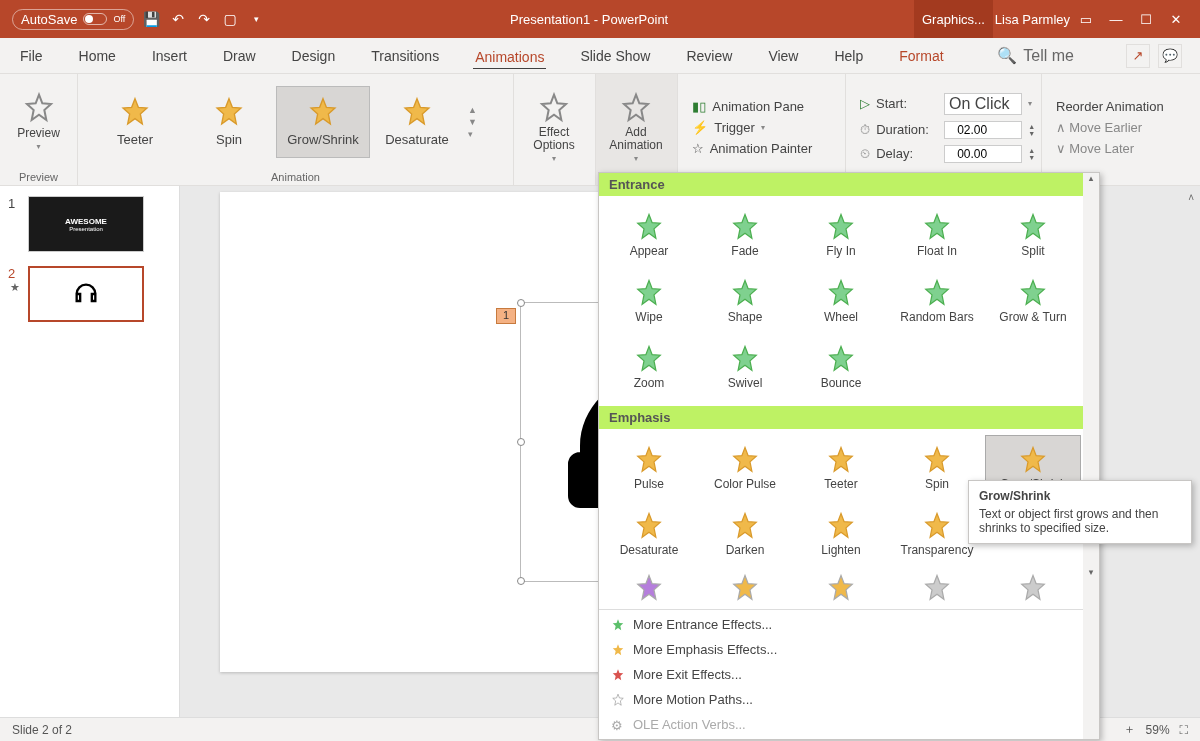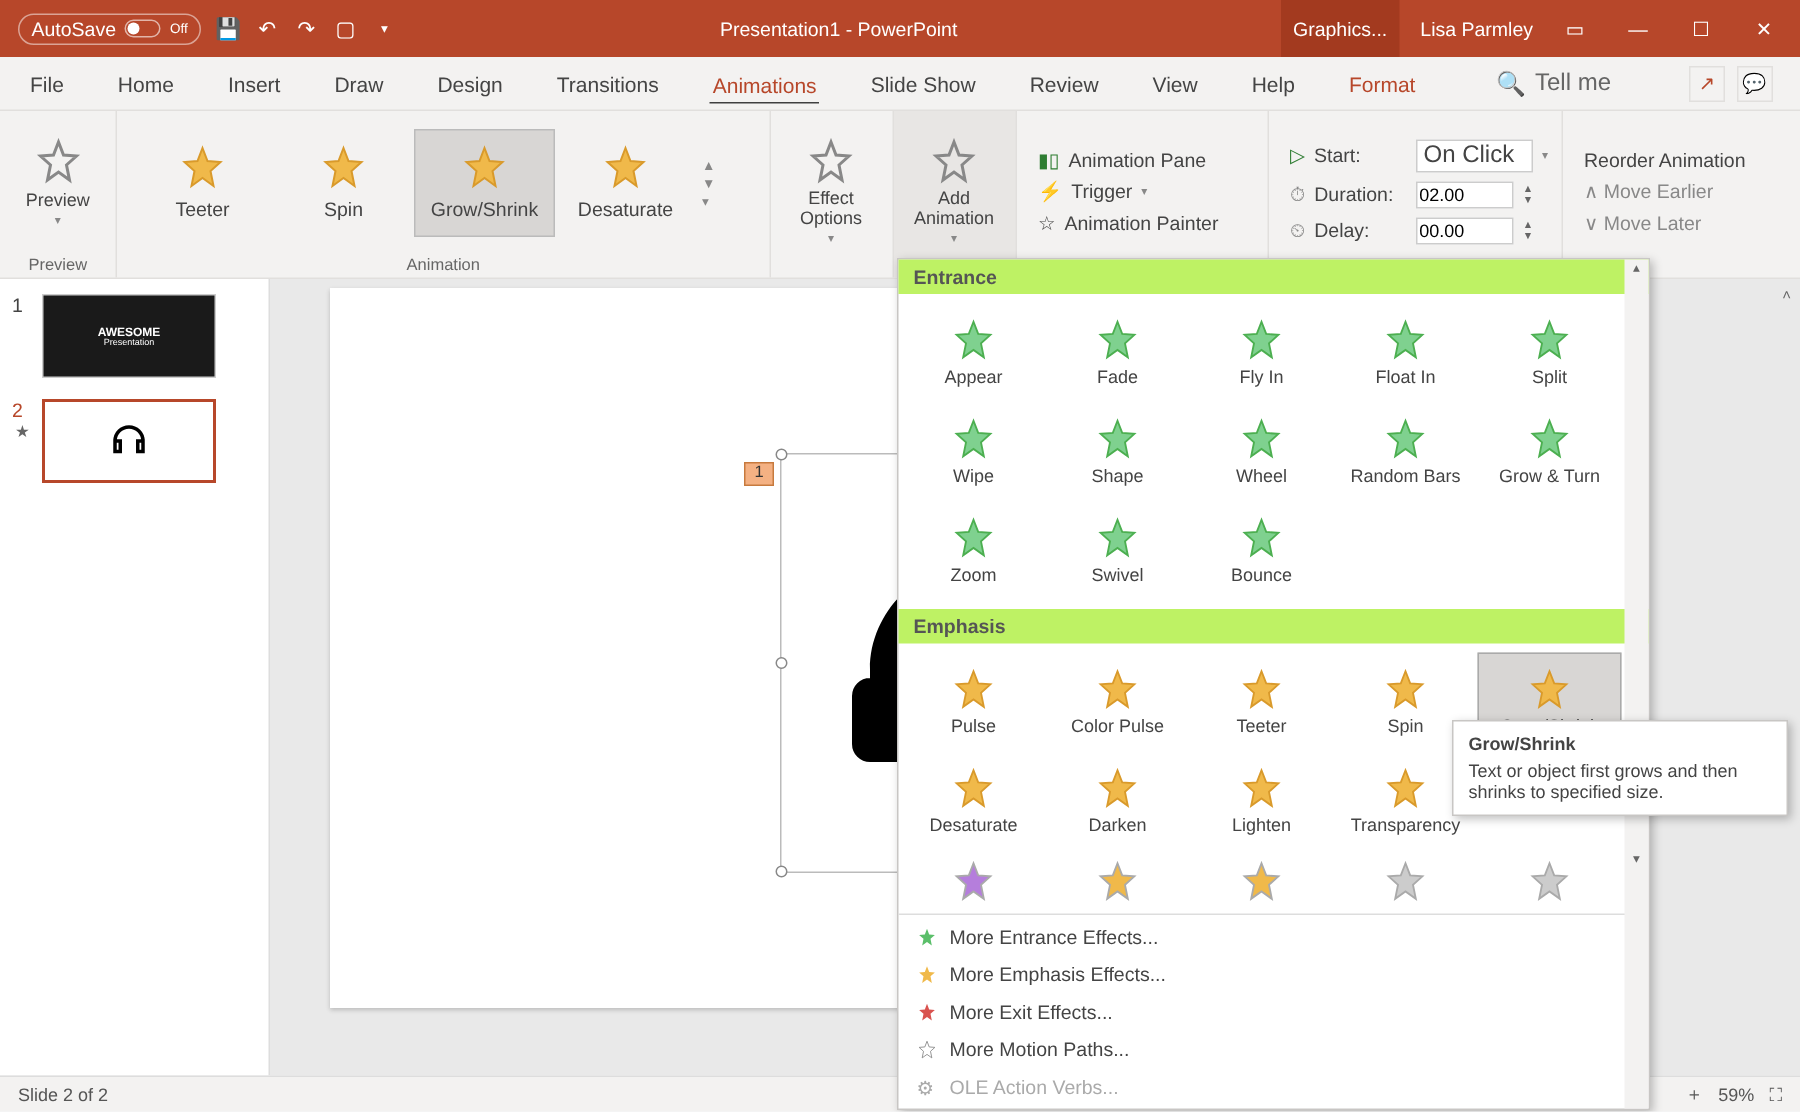--- a/index.html
+++ b/index.html
@@ -6,21 +6,21 @@
 body { width: 1200px; height: 741px; background: #fff; overflow: hidden; position: relative; }
 
 
 .titlebar { height: 38px; background: #b7472a; display: flex; align-items: center; color: #fff; font-size: 13px; }
 .titlebar-left { display: flex; align-items: center; gap: 10px; padding-left: 12px; }
 .autosave { display: flex; align-items: center; gap: 6px; border: 1px solid rgba(255,255,255,0.5); border-radius: 12px; padding: 2px 8px; }
 .autosave-toggle { width: 24px; height: 12px; border: 1px solid rgba(255,255,255,0.6); border-radius: 6px; position: relative; }
 .autosave-toggle::after { content:""; position:absolute; width:8px; height:8px; background:#fff; border-radius:50%; top:1px; left:1px;}
 .tb-icon { width: 16px; height: 16px; display: inline-flex; align-items: center; justify-content: center; font-size: 14px; cursor: pointer; }
 .titlebar-center { flex: 1; text-align: center; }
-.titlebar-right { display: flex; align-items: center; gap: 14px; padding-right: 10px; }
+.titlebar-right { display: flex; align-items: center; gap: 2px; padding-right: 10px; }
 .graphics-tab { background: #a33a1f; padding: 10px 8px; height: 38px; display: flex; align-items: center;}
 .win-btn { width: 28px; text-align: center; cursor: pointer; font-size: 13px; }
 
 
 .ribbon-tabs { height: 36px; background: #f3f2f1; display: flex; align-items: center; padding: 0 18px; gap: 32px; border-bottom: 1px solid #e1dfdd; }
 .tab { font-size: 14px; color: #444; cursor: pointer; padding: 6px 2px; }
 .tab.active { color: #b7472a; border-bottom: 1px solid #404040; padding-bottom: 3px; }
 .tab.format { color: #b7472a; }
 .tellme { margin-left: auto; display: flex; align-items: center; gap: 6px; color: #666; }
 .share-icons { display: flex; gap: 8px; margin-left: 20px;}
@@ -33,21 +33,21 @@
 .rgroup-label { text-align: center; font-size: 11px; color: #666; padding: 2px 0; }
 .bigbtn { display: flex; flex-direction: column; align-items: center; justify-content: center; width: 72px; height: 84px; cursor: pointer; gap: 2px;}
 .anim-item { display: flex; flex-direction: column; align-items: center; width: 94px; height: 72px; justify-content: center; gap: 4px; cursor: pointer; }
 .anim-item.selected { background: #d8d6d4; border: 1px solid #bbb; }
 .anim-item .st { font-size: 13px; }
 .small-list { display: flex; flex-direction: column; gap: 6px; padding: 6px 10px; font-size: 13px; color: #444; }
 .small-list div { display: flex; align-items: center; gap: 6px; cursor: pointer; }
 .timing { display: flex; flex-direction: column; gap: 6px; padding: 6px 10px; font-size: 13px; }
 .timing-row { display: flex; align-items: center; gap: 6px; }
 .timing-row label { width: 62px; color: #444; }
-.timing-row input { width: 65px; border: 1px solid #ccc; font-size: 12px; padding: 1px 1px; }
+.timing-row input { width: 78px; border: 1px solid #ccc; font-size: 12px; padding: 1px 12px; }
 .timing-row .val { width: 78px; border: 1px solid #ccc; font-size: 16px; padding: 1px 4px; background: #fff;}
 .spin { width: 12px; display:flex; flex-direction:column; font-size:7px; color:#666; line-height:7px;}
 .reorder { display: flex; flex-direction: column; gap: 6px; padding: 6px 10px; font-size: 13px; color: #888; }
 .reorder .hdr { color: #444; }
 
 
 .star { width: 32px; height: 32px; display: inline-block; }
 .star svg { width: 100%; height: 100%; }
 .star-sm { width: 14px; height: 14px; display:inline-block; }
 .star-sm svg { width:100%; height:100%; }

